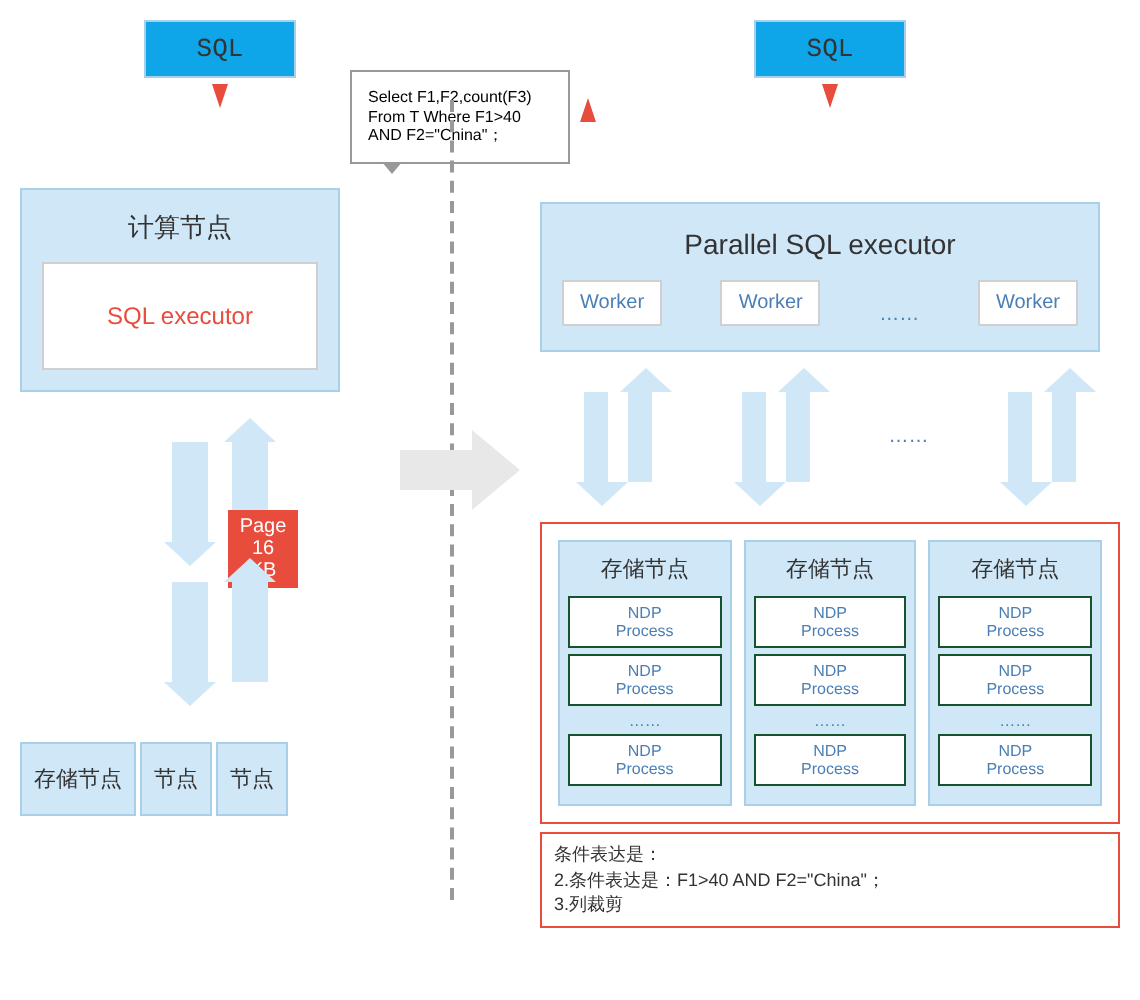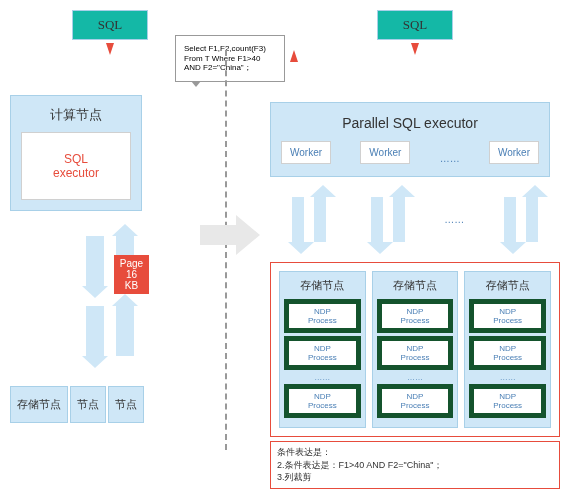--- a/index.html
+++ b/index.html
@@ -1,36 +1,36 @@
 <!DOCTYPE html>
 <html><head>
 <meta charset="utf-8">
 <style>
 *{box-sizing:border-box;margin:0;padding:0}
 body{font-family:Arial,sans-serif;font-size:11px;width:570px;height:500px;position:relative;background:#fff}
 .left-panel{position:absolute;left:10px;top:10px;width:200px}
 .right-panel{position:absolute;left:270px;top:10px;width:290px}
-.sql-box{background:#14b8a6;border:1px solid #a8d0e8;padding:6px 25px;display:inline-block;font-size:13px;color:#333;font-family:Liberation Serif, serif}
-.compute-box{background:#cfe7f7;border:1px solid #a8d0e8;padding:10px;margin-top:40px;width:132px;text-align:center}
+.sql-box{background:#0ea5e9;border:1px solid #a8d0e8;padding:6px 25px;display:inline-block;font-size:13px;color:#333;font-family:Liberation Mono, monospace}
+.compute-box{background:#cfe7f7;border:1px solid #a8d0e8;padding:10px;margin-top:40px;width:160px;text-align:center}
 .compute-title{font-size:13px;color:#333;margin-bottom:8px}
 .executor{background:#fff;border:1px solid #d0d0d0;padding:19px;color:#e74c3c;font-size:12px}
 .parallel-box{background:#cfe7f7;border:1px solid #a8d0e8;padding:12px 10px;margin-top:40px;width:280px}
 .parallel-title{font-family:Liberation Sans, sans-serif;font-size:14px;color:#333;text-align:center;margin-bottom:10px}
 .workers{display:flex;justify-content:space-between;align-items:flex-end}
 .worker{background:#fff;border:1px solid #d0d0d0;padding:5px 8px;color:#4a7fb5;font-size:10px}
 .dots{color:#4a7fb5;font-size:10px}
 .arrow-red-down{width:0;height:0;border-left:4px solid transparent;border-right:4px solid transparent;border-top:12px solid #e74c3c;margin:3px auto}
 .arrow-red-up{width:0;height:0;border-left:4px solid transparent;border-right:4px solid transparent;border-bottom:12px solid #e74c3c;margin:3px auto}
 .page-box{background:#e74c3c;color:#fff;font-size:10px;padding:3px 4px;position:absolute;left:104px;top:245px;width:35px;text-align:center}
 .storage-boxes-left{display:flex;gap:2px;margin-top:10px}
 .storage-box-l{background:#cfe7f7;border:1px solid #a8d0e8;padding:10px 6px;font-size:11px;color:#333}
 .storage-frame{border:1px solid #e74c3c;padding:8px;margin-top:10px;display:flex;gap:6px}
 .storage-col{background:#cfe7f7;border:1px solid #a8d0e8;padding:6px 4px;flex:1;text-align:center}
 .storage-col-title{font-size:11px;color:#333;margin-bottom:6px}
-.ndp{background:#fff;border:5px solid #14532d;padding:3px 17px;color:#4a7fb5;font-size:8px;margin-bottom:3px}
+.ndp{background:#fff;border:1px solid #14532d;padding:3px 17px;color:#4a7fb5;font-size:8px;margin-bottom:3px}
 .footer-box{border:1px solid #e74c3c;padding:4px 6px;margin-top:4px;font-size:9px;color:#333;line-height:1.4}
 .tooltip{position:absolute;left:175px;top:35px;background:#fff;border:1px solid #999;padding:8px;font-size:8px;width:110px;line-height:1.2}
 .tooltip::after{content:'';position:absolute;bottom:-6px;left:15px;border-left:5px solid transparent;border-right:5px solid transparent;border-top:6px solid #999}
 .divider{position:absolute;left:225px;top:50px;height:400px;border-left:2px dashed #999}
 .big-arrow{position:absolute;left:200px;top:210px;width:60px;height:50px;background:#e8e8e8;clip-path:polygon(0 30%,60% 30%,60% 10%,100% 50%,60% 90%,60% 70%,0 70%)}
 .thick-arrow-down{width:18px;height:50px;background:#cfe7f7;margin:10px 5px;display:inline-block;position:relative}
 .thick-arrow-down::after{content:'';position:absolute;bottom:-12px;left:-4px;border-left:13px solid transparent;border-right:13px solid transparent;border-top:12px solid #cfe7f7}
 .thick-arrow-up{width:18px;height:50px;background:#cfe7f7;margin:10px 5px;display:inline-block;position:relative}
 .thick-arrow-up::before{content:'';position:absolute;top:-12px;left:-4px;border-left:13px solid transparent;border-right:13px solid transparent;border-bottom:12px solid #cfe7f7}
 .arrow-pair{display:flex;justify-content:center;gap:2px}

